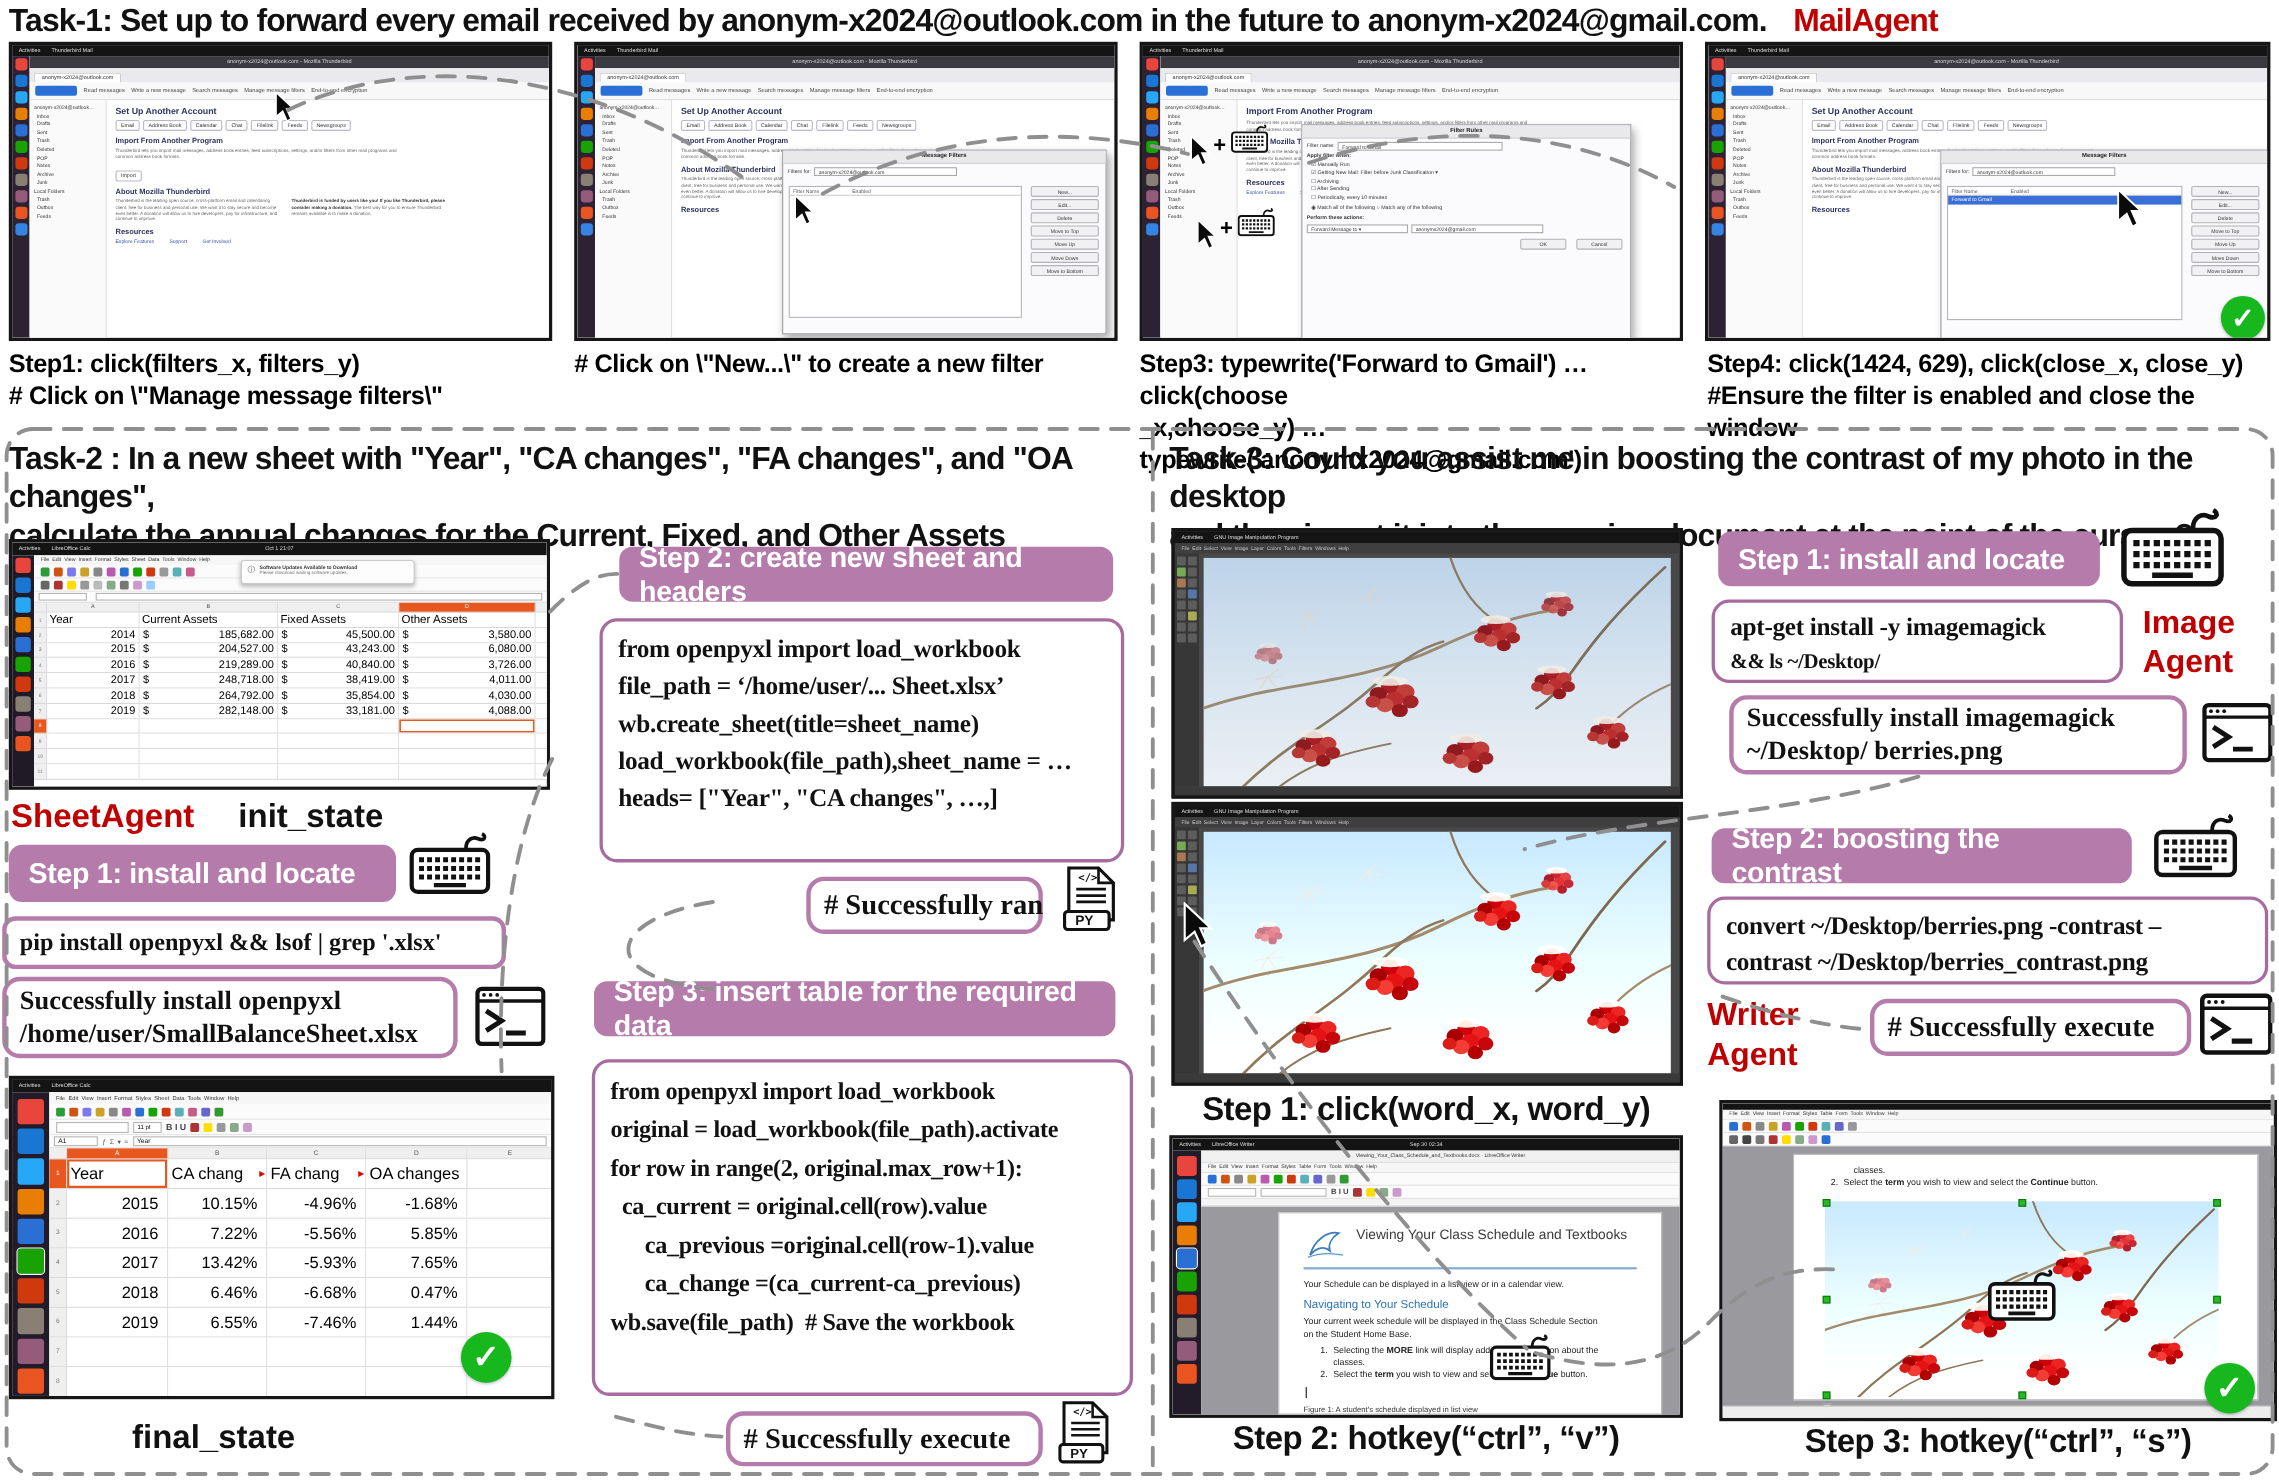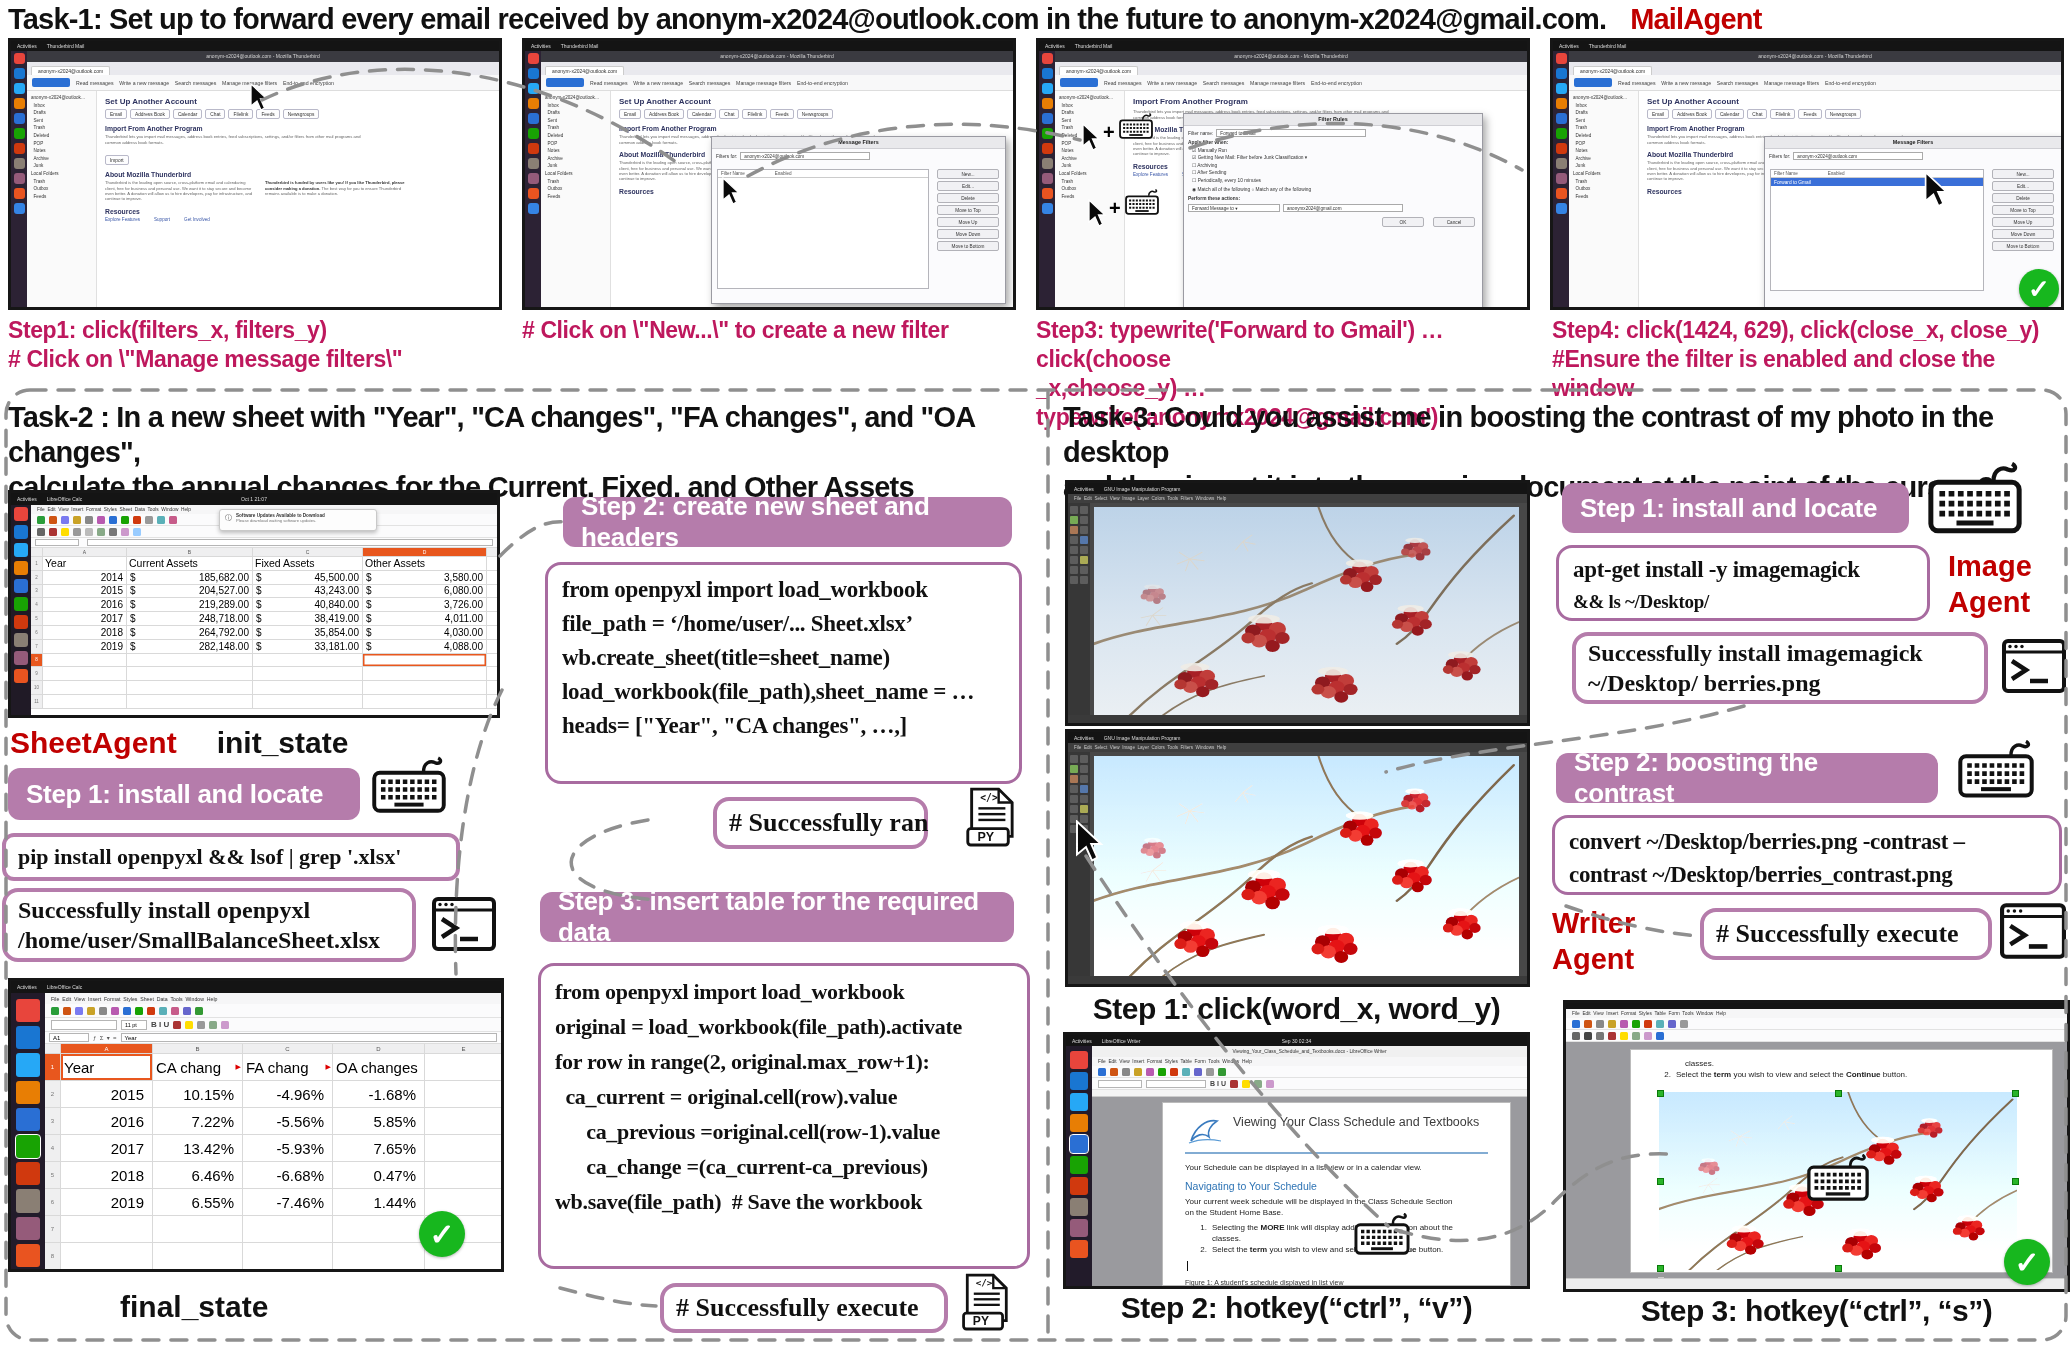--- a/index.html
+++ b/index.html
@@ -1,20 +1,20 @@
 <!DOCTYPE html>
 <html><head>
 <meta charset="utf-8">
 <style>
   html,body{margin:0;padding:0}
   body{width:2072px;height:1348px;position:relative;background:#fff;
        font-family:"Liberation Sans",sans-serif;overflow:hidden}
   .abs{position:absolute}
   .ttl{font-weight:700;font-size:29px;letter-spacing:-0.8px;color:#111;line-height:35px}
-  .cap{font-weight:700;font-size:23px;letter-spacing:-0.4px;color:#be185d;line-height:29px}
+  .cap{font-weight:700;font-size:23px;letter-spacing:-0.4px;color:#000000;line-height:29px}
   .bigcap{font-weight:700;font-size:30px;letter-spacing:-0.5px;color:#111;text-align:center}
   .red{color:#c00000}
   .badge{background:#b57cab;color:#fff;font-weight:700;font-size:26px;letter-spacing:-0.3px;
          border-radius:12px;display:flex;align-items:center;padding:0 18px;box-sizing:border-box}
   .cbox{border:3px solid #a86ba0;border-radius:16px;background:#fff;box-sizing:border-box;
         font-family:"Liberation Serif",serif;font-weight:700;color:#111;padding:8px 14px}
   .cbox .ln{white-space:pre;letter-spacing:-0.3px}
   .okbox{border:4px solid #b57cab;border-radius:16px;background:#fff;box-sizing:border-box;
          font-family:"Liberation Serif",serif;font-weight:700;color:#111;
          display:flex;align-items:center;padding:0 12px;white-space:pre}
@@ -908,21 +908,21 @@
 <div class="badge abs" style="left:563px;top:497px;width:449px;height:50px">
     <span>Step 2: create new sheet and headers</span>
   </div>
 <div class="cbox abs" style="left:545px;top:562px;width:477px;height:222px">
   <div class="ln" style="font-size:23px;line-height:34px">from openpyxl import load_workbook</div>
   <div class="ln" style="font-size:23px;line-height:34px">file_path = ‘/home/user/... Sheet.xlsx’</div>
   <div class="ln" style="font-size:23px;line-height:34px">wb.create_sheet(title=sheet_name)</div>
   <div class="ln" style="font-size:23px;line-height:34px">load_workbook(file_path),sheet_name = …</div>
   <div class="ln" style="font-size:23px;line-height:34px">heads= ["Year", "CA changes", …,]</div>
 </div>
-<div class="okbox abs" style="left:713px;top:797px;width:215px;height:52px;font-size:26px"><span># Successfully ran</span></div>
+<div class="okbox abs" style="left:733px;top:797px;width:215px;height:52px;font-size:26px"><span># Successfully ran</span></div>
 <svg class="abs" style="left:962px;top:786px" width="54" height="64" viewBox="0 0 56 66">
     <use href="#pyIcon"></use>
   </svg>
 
 <div class="badge abge abs badge" style="left:540px;top:892px;width:474px;height:50px">
     <span>Step 3: insert table for the required data</span>
   </div>
 <div class="cbox abs" style="left:538px;top:963px;width:492px;height:306px">
   <div class="ln" style="font-size:22px;line-height:35px">from openpyxl import load_workbook</div>
   <div class="ln" style="font-size:22px;line-height:35px">original = load_workbook(file_path).activate</div>

